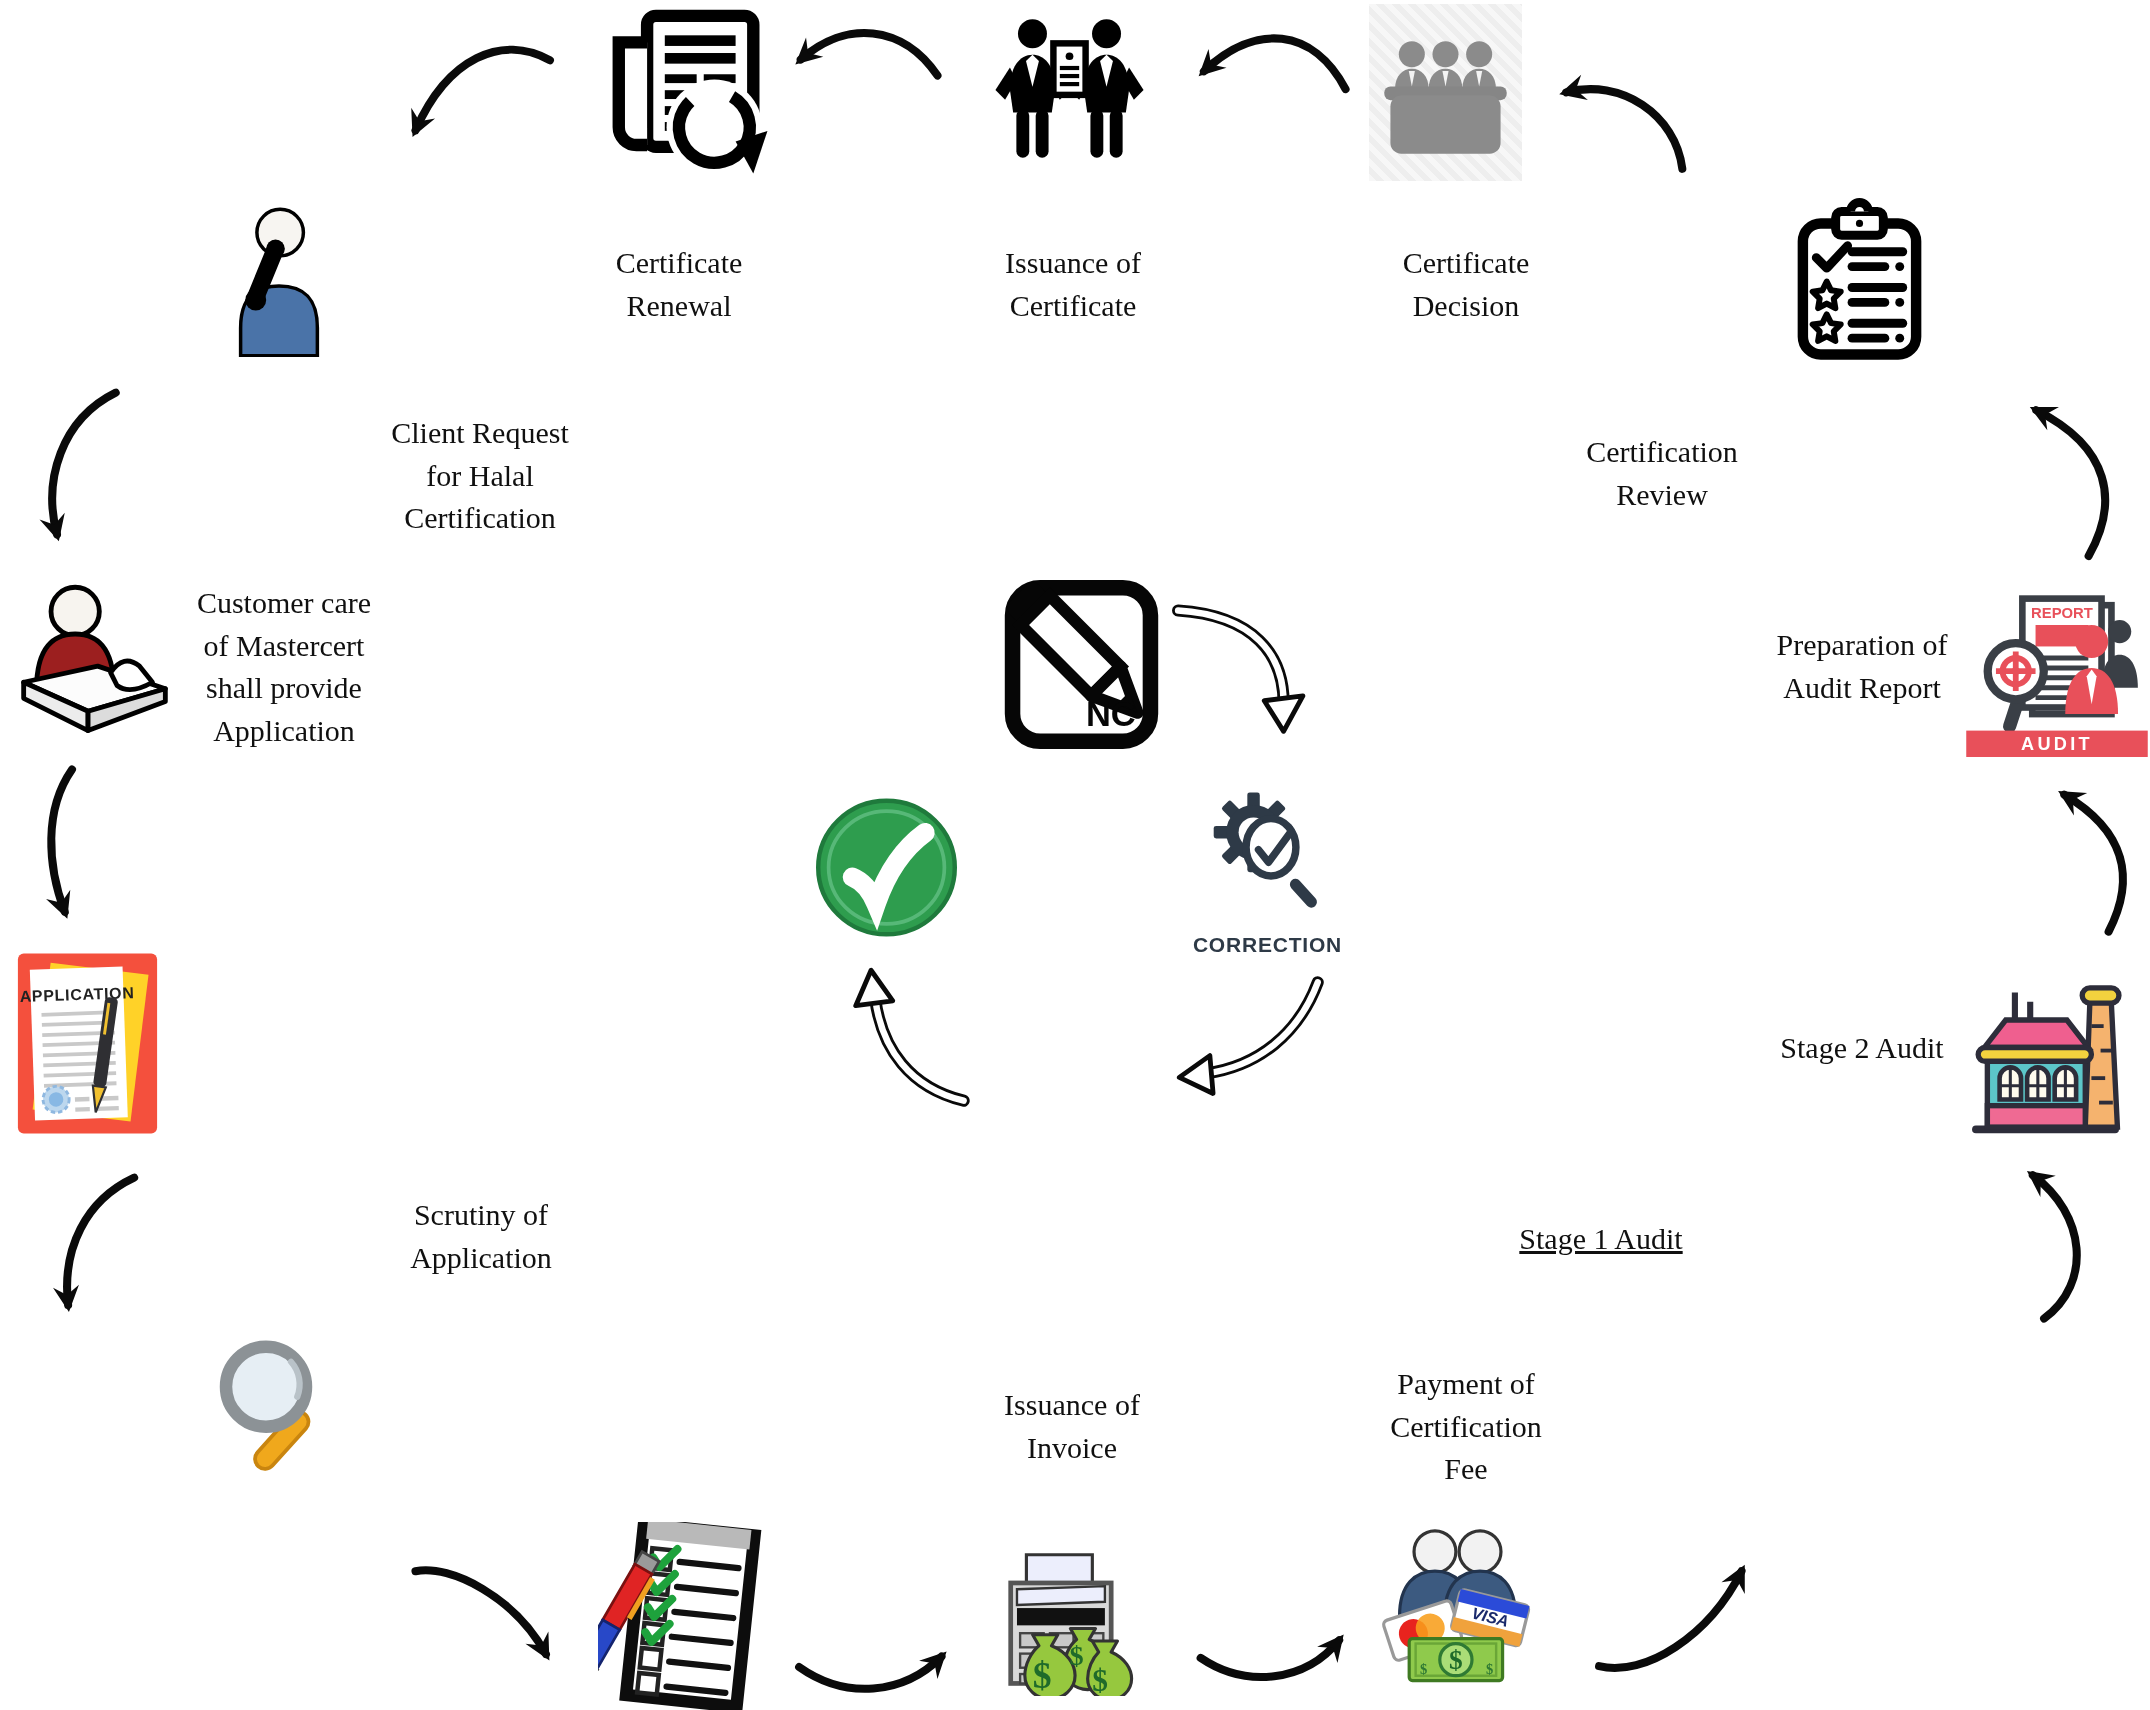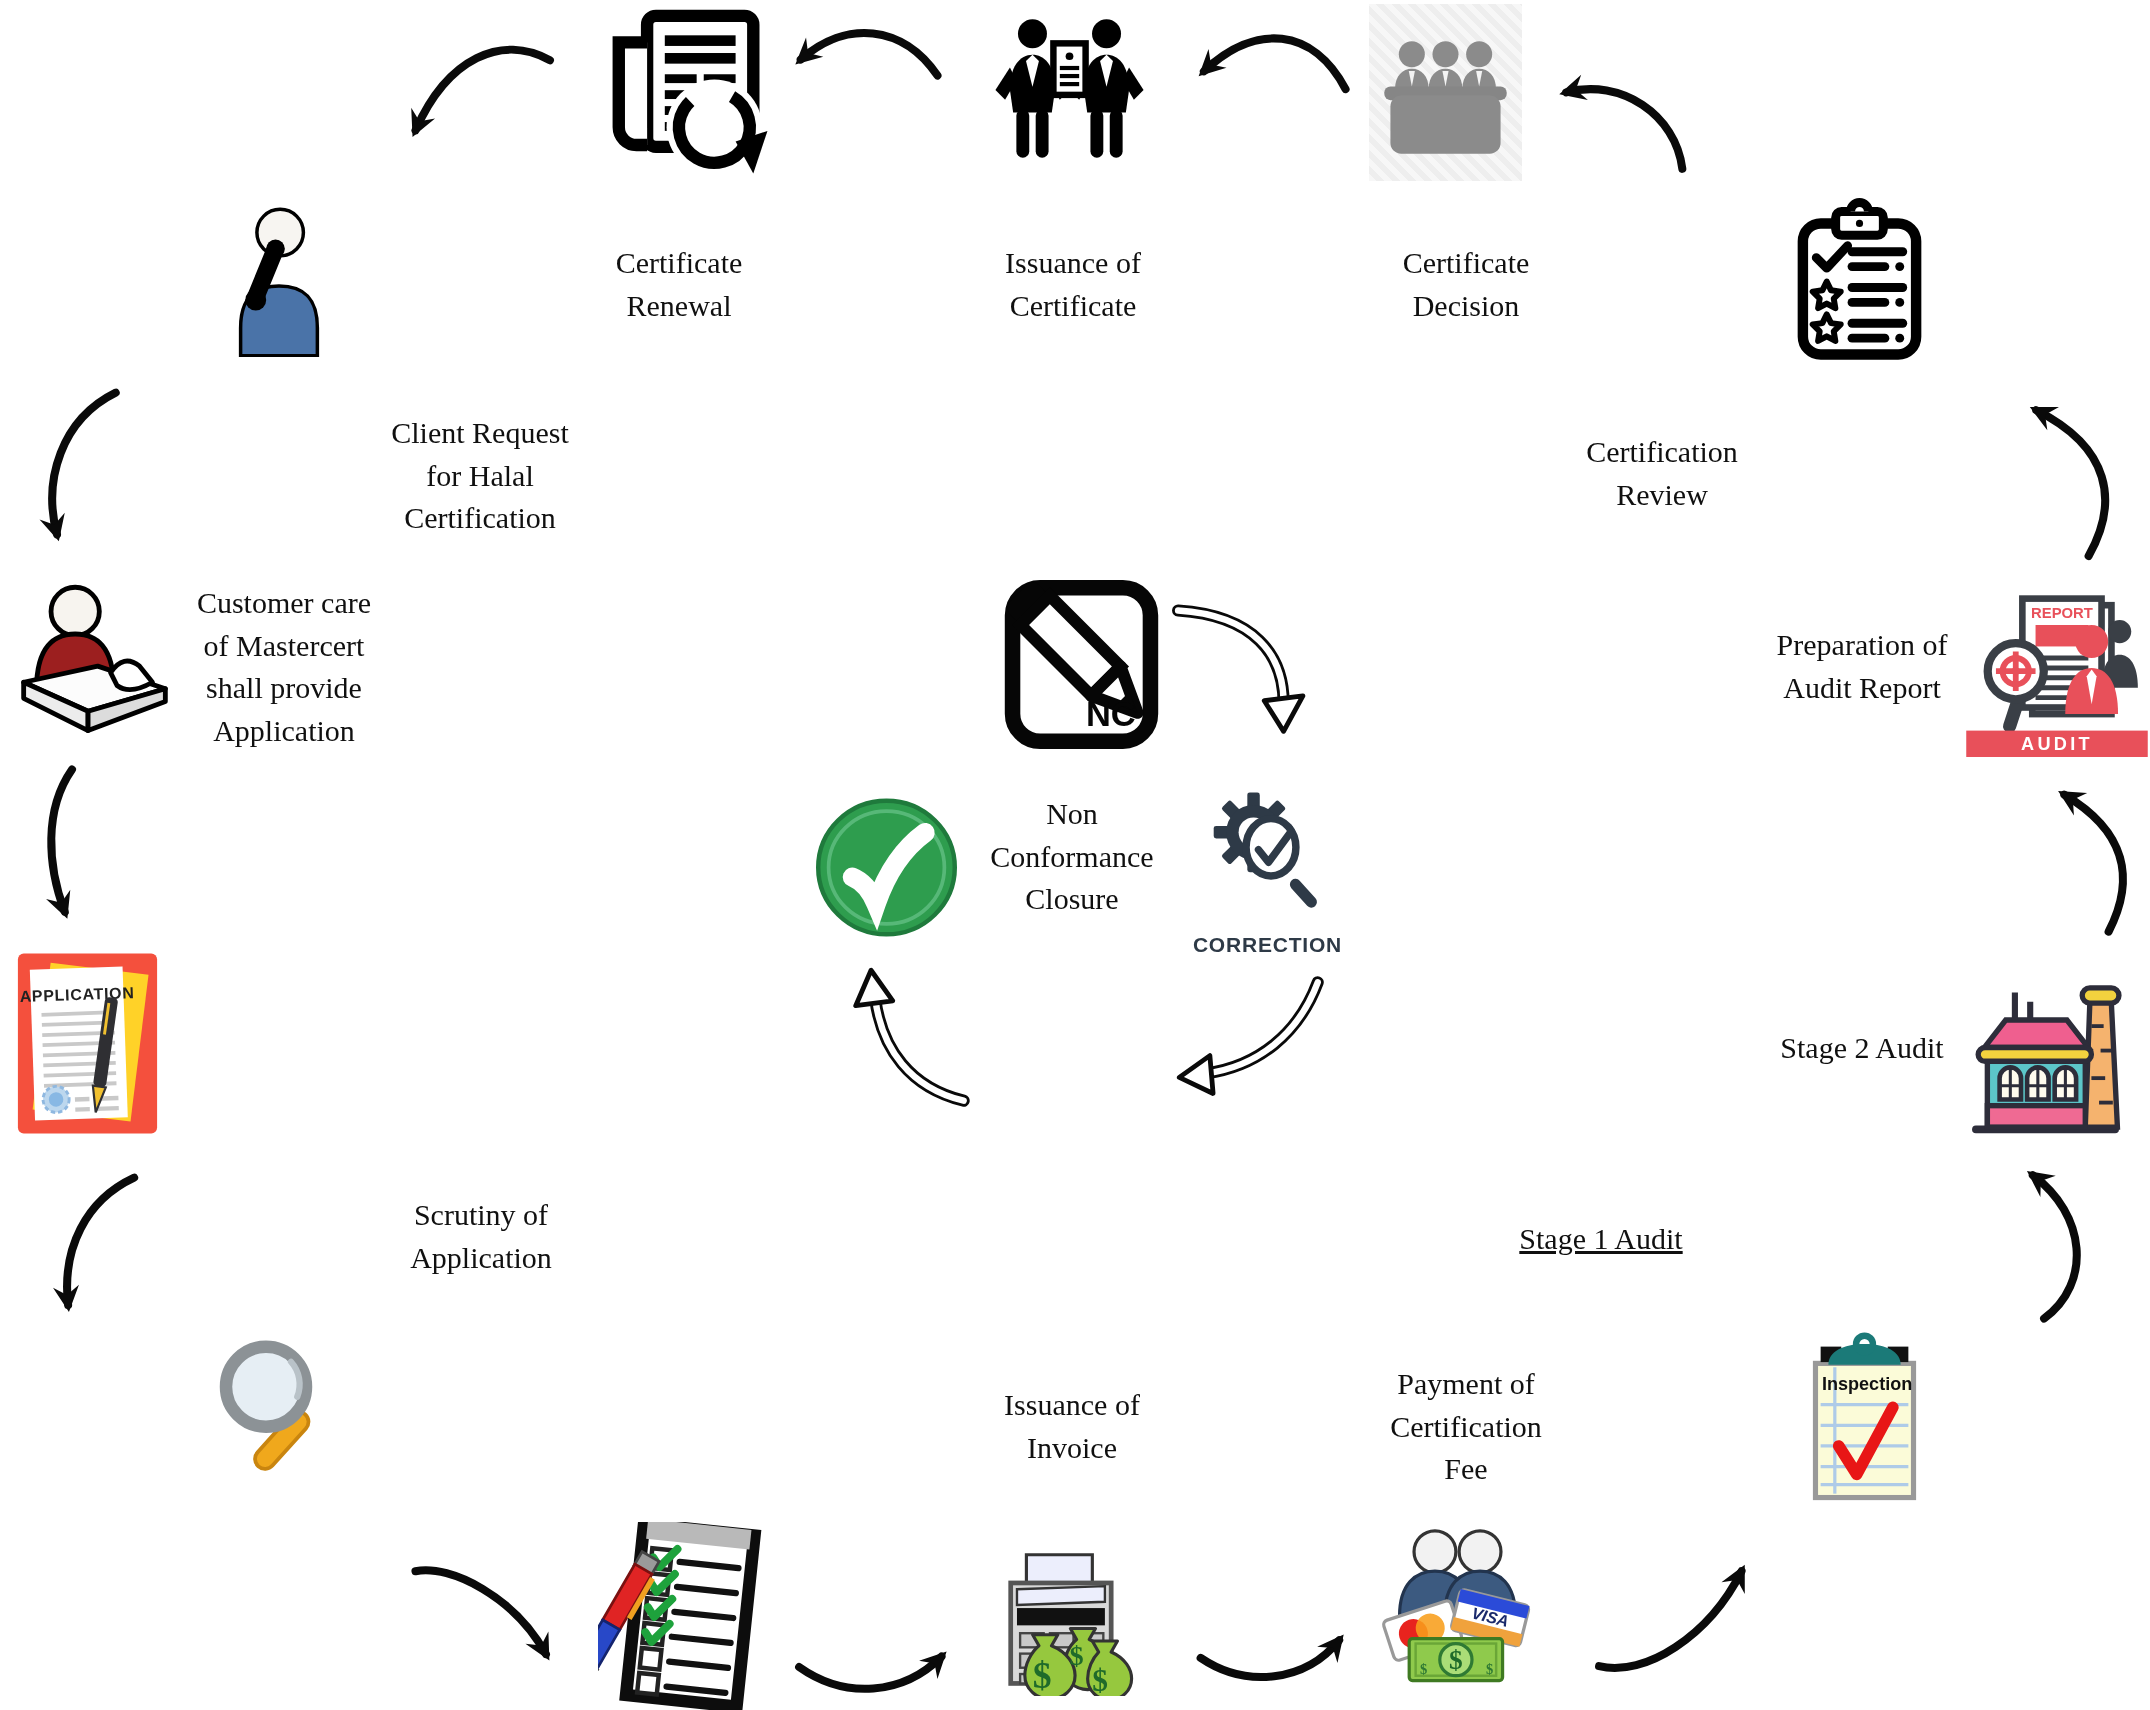--- a/index.html
+++ b/index.html
@@ -264,39 +264,20 @@
       </g>
       <rect x="20" y="70" width="58" height="26" rx="2" fill="#8fca4c" stroke="#3f7a22" stroke-width="2"></rect>
       <rect x="24" y="73" width="50" height="20" fill="none" stroke="#6aa637" stroke-width="1.5"></rect>
       <circle cx="49" cy="83" r="10" fill="#aadd77" stroke="#2f7a33" stroke-width="2"></circle>
       <text x="49" y="89" text-anchor="middle" font-family="Liberation Serif, serif" font-weight="bold" font-size="17" fill="#1f6b2a">$</text>
       <text x="29" y="92" text-anchor="middle" font-family="Liberation Serif, serif" font-weight="bold" font-size="9" fill="#2f7a33">$</text>
       <text x="70" y="92" text-anchor="middle" font-family="Liberation Serif, serif" font-weight="bold" font-size="9" fill="#2f7a33">$</text>
     </svg>
   </div>
 
-  <div class="icon" style="left:1800px;top:1329px;width:129px;height:181px;">
-    <svg viewBox="0 0 100 135">
-      <rect x="12" y="24" width="76" height="104" fill="#fbfbd8" stroke="#999" stroke-width="4"></rect>
-      <g stroke="#aecbe8" stroke-width="2.5">
-        <path d="M16,56 H84"></path>
-          <path d="M16,72 H84"></path>
-          <path d="M16,88 H84"></path>
-        <path d="M16,104 H84"></path>
-          <path d="M16,118 H84"></path>
-        <path d="M27,27 V125"></path>
-      </g>
-      <rect x="16" y="11" width="16" height="12" fill="#111"></rect>
-      <rect x="68" y="11" width="16" height="12" fill="#111"></rect>
-      <path d="M22,25 c0,-10 11,-16 28,-16 s28,6 28,16 z" fill="#1b7a78"></path>
-      <circle cx="50" cy="9" r="6.5" fill="none" stroke="#1b7a78" stroke-width="5"></circle>
-      <text x="52" y="45" text-anchor="middle" font-family="Liberation Sans, sans-serif" font-weight="bold" font-size="14" fill="#111">Inspection</text>
-      <path d="M30,88 l14,22 l28,-52" fill="none" stroke="#e81616" stroke-width="9" stroke-linecap="round" stroke-linejoin="round"></path>
-    </svg>
-  </div>
 
   <div class="icon" style="left:1969px;top:971px;width:153px;height:176px;">
     <svg viewBox="0 0 100 115">
       <rect x="2" y="101" width="96" height="5" rx="2.5" fill="#2d2d3a"></rect>
       <polygon points="76,102 79,20 93,20 97,102" fill="#f5b36e" stroke="#2d2d3a" stroke-width="3.5"></polygon>
       <g stroke="#2d2d3a" stroke-width="2.5">
         <path d="M80,36 h8"></path>
           <path d="M86,52 h8"></path>
           <path d="M80,70 h9"></path>
           <path d="M85,86 h9"></path>
@@ -415,23 +396,20 @@
 Application</div>
   <div class="lbl" style="left:951px;top:1384px;width:242px;">Issuance of
 Invoice</div>
   <div class="lbl" style="left:1345px;top:1363px;width:242px;">Payment of
 Certification
 Fee</div>
   <div class="lbl" style="left:1480px;top:1218px;width:242px;text-decoration:underline;">Stage 1 Audit</div>
   <div class="lbl" style="left:1741px;top:1027px;width:242px;">Stage 2 Audit</div>
   <div class="lbl" style="left:1741px;top:624px;width:242px;">Preparation of
 Audit Report</div>
-  <div class="lbl" style="left:951px;top:793px;width:242px;">Non
-Conformance
-Closure</div>
   <div class="lbl-sans" style="left:1171px;top:933px;width:193px;">CORRECTION</div>
 
   <div class="arrow" style="left:401px;top:40px;width:157px;height:113px;">
     <svg viewBox="0 0 195 140">
         <path class="sketch" d="M185,25 C125,-8 58,22 18,112" marker-end="url(#ah)"></path>
       </svg>
   </div>
   <div class="arrow" style="left:789px;top:17.7px;width:153px;height:72px;">
     <svg viewBox="0 0 190 90">
         <path class="sketch" d="M185,72 C142,8 70,2 14,52" marker-end="url(#ah)"></path>

